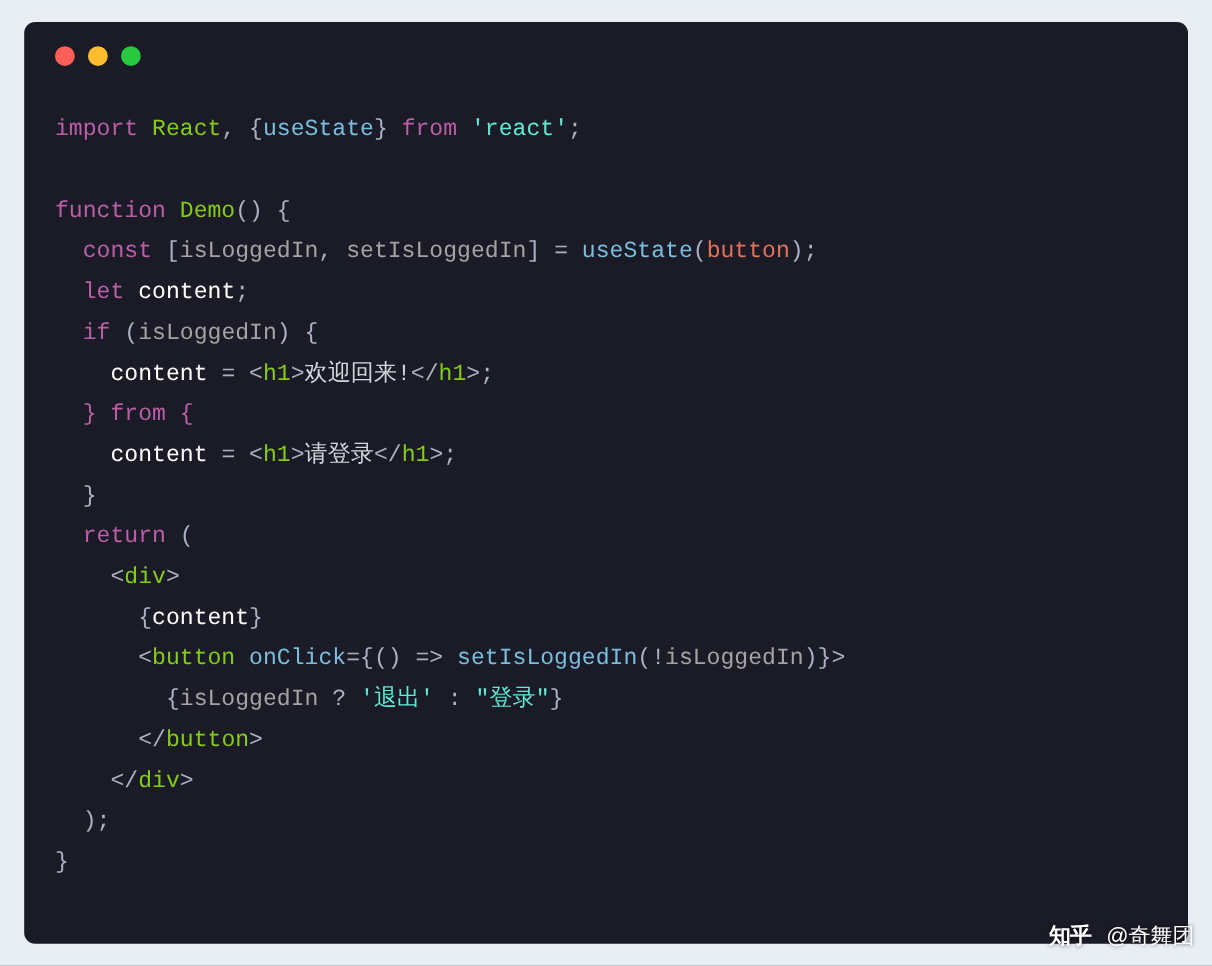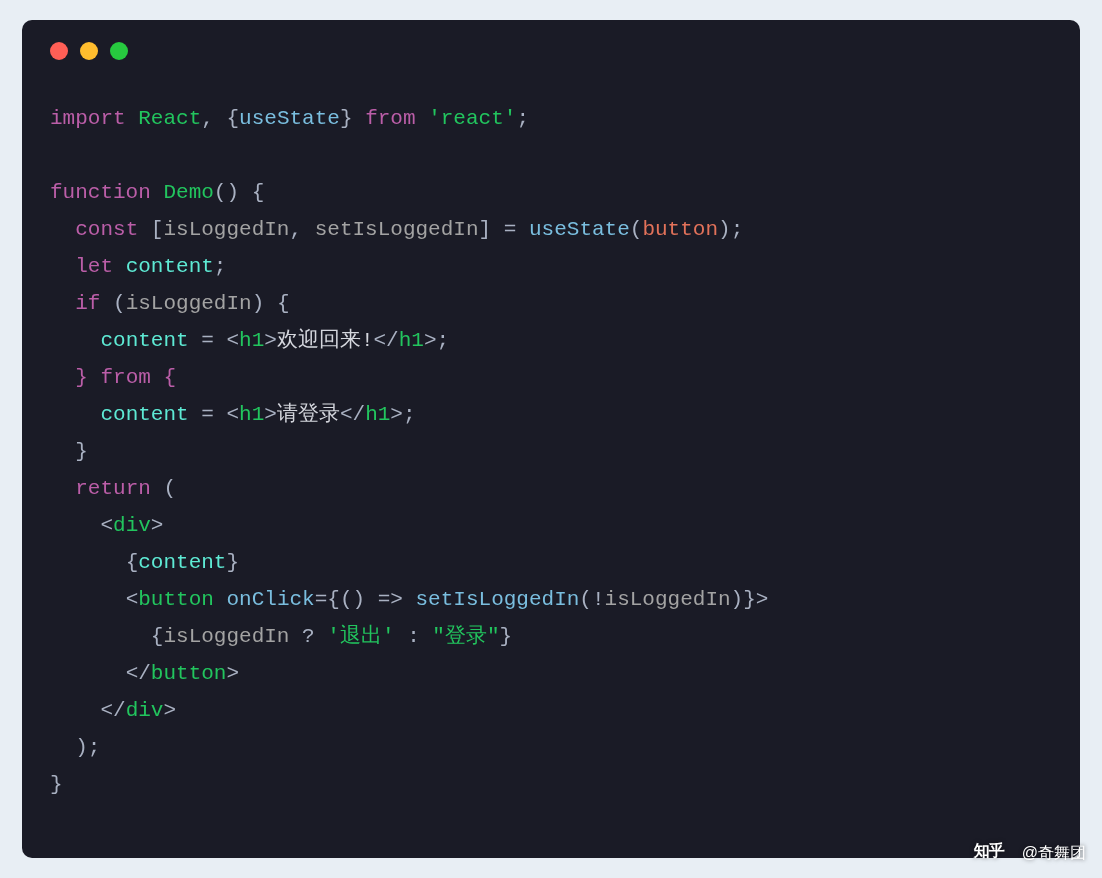--- a/index.html
+++ b/index.html
@@ -33,41 +33,41 @@
   .dot.yellow { background: #ffbd2e; }
   .dot.green  { background: #27c93f; }
   pre.code {
     font-family: Menlo, Consolas, "Courier New", monospace;
     font-size: 21px;
     line-height: 37px;
     white-space: pre;
     color: #a9b1c2;
   }
   .tok-kw1   { color: #bb5ea8; } 
-  .tok-def   { color: #22c55e; } 
+  .tok-def   { color: #84cc16; } 
   .tok-punc  { color: #a9b1c2; }
   .tok-prop  { color: #7abedf; } 
   .tok-kw2   { color: #bb5ea8; } 
-  .tok-str   { color: #22c55e; }
+  .tok-str   { color: #5eead4; }
   .tok-var   { color: #a3a3a3; } 
   .tok-num   { color: #e2725a; } 
   .tok-ang   { color: #a9b1c2; } 
   .tok-jsxtx { color: #d4d6dd; text-align: center; } 
   .tok-op    { color: #a9b1c2; }
-  .tok-purp  { color: #5eead4; } 
+  .tok-purp  { color: #ffffff; } 
   .watermark {
     position: absolute;
     right: 16px;
     bottom: 14px;
     color: #ffffff;
     font-family: -apple-system, BlinkMacSystemFont, "Segoe UI", sans-serif;
-    font-size: 16px;
+    font-size: 20px;
     font-weight: 500;
     display: flex;
-    align-items: flex-end;
+    align-items: flex-start;
     gap: 10px;
     text-shadow: 0 0 4px rgba(0,0,0,.6);
   }
   .zh-logo {
     display: inline-flex;
     align-items: center;
     justify-content: center;
     width: 46px;
     height: 26px;
     font-weight: 700;

